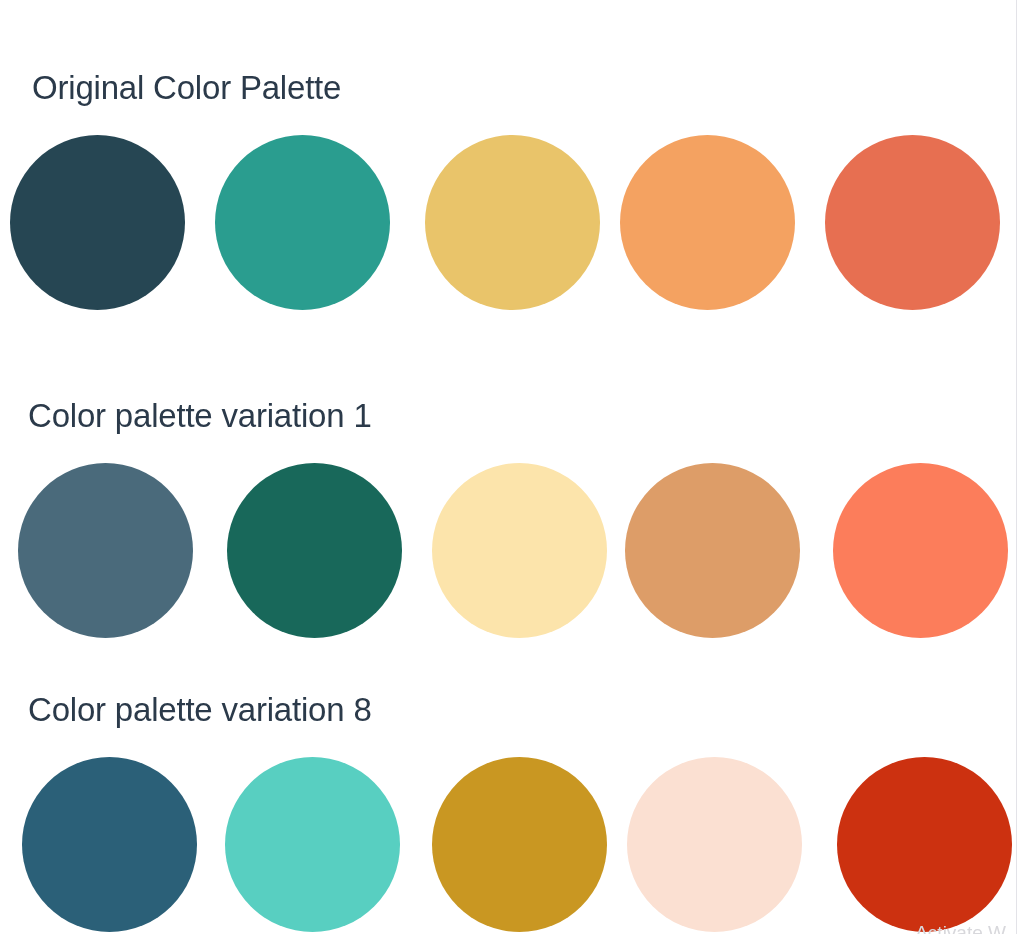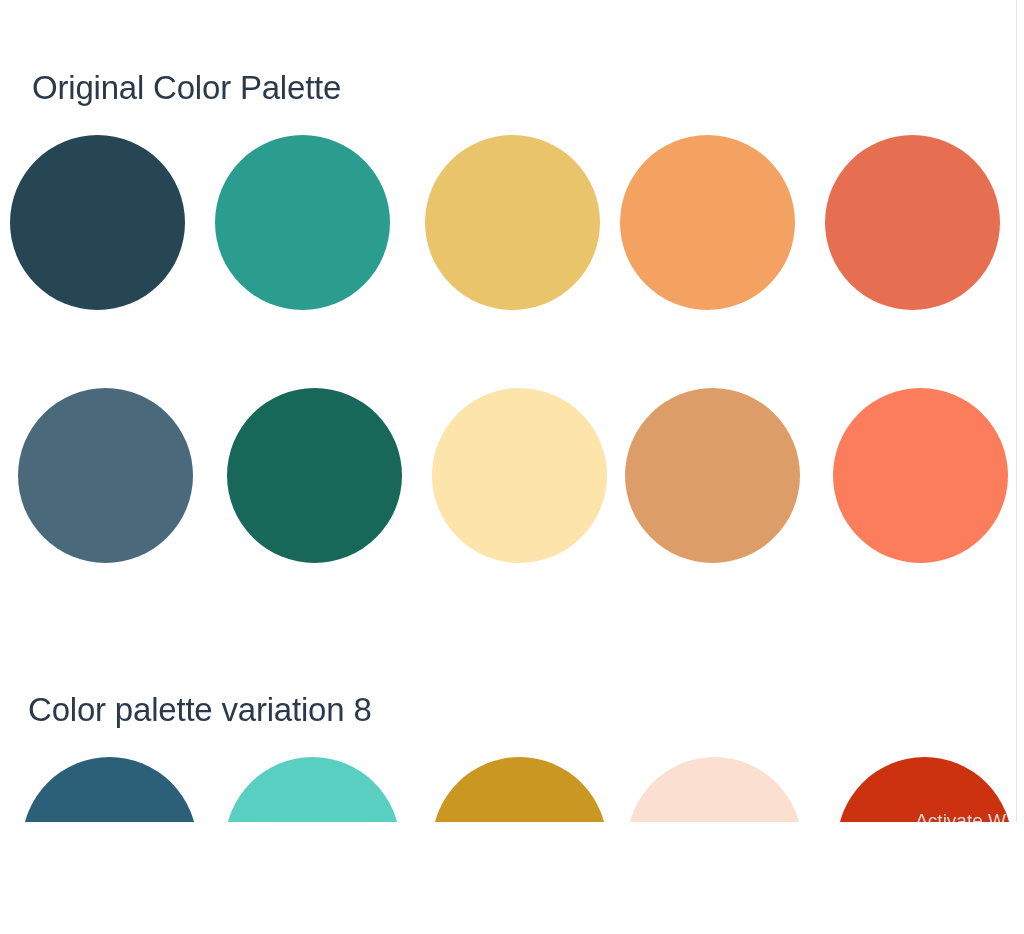--- a/index.html
+++ b/index.html
@@ -11,21 +11,21 @@
     width: 1024px;
     height: 934px;
     overflow: hidden;
     font-family: "Liberation Sans", sans-serif;
     position: relative;
   }
 
   #page {
     position: relative;
     width: 1024px;
-    height: 822px;
+    height: 934px;
     background: #ffffff;
     overflow: hidden;
   }
 
   
   .edge-rail {
     position: absolute;
     top: 0;
     right: 0;
     width: 8px;
@@ -120,20 +120,21 @@
     <div class="swatch-row">
       <div class="swatch" style="background-color: rgb(38, 70, 83);"></div>
       <div class="swatch" style="background-color: rgb(42, 157, 143);"></div>
       <div class="swatch" style="background-color: rgb(233, 196, 106);"></div>
       <div class="swatch" style="background-color: rgb(244, 162, 97);"></div>
       <div class="swatch" style="background-color: rgb(231, 111, 81);"></div>
     </div>
   </section>
 
   <section class="palette-section" id="section-variation-1">
+    <h2 class="section-title">Color palette variation 1</h2>
     <div class="swatch-row">
       <div class="swatch" style="background-color: rgb(74, 106, 123);"></div>
       <div class="swatch" style="background-color: rgb(24, 104, 90);"></div>
       <div class="swatch" style="background-color: rgb(252, 228, 171);"></div>
       <div class="swatch" style="background-color: rgb(221, 157, 104);"></div>
       <div class="swatch" style="background-color: rgb(252, 125, 91);"></div>
     </div>
   </section>
 
   <section class="palette-section" id="section-variation-2">

